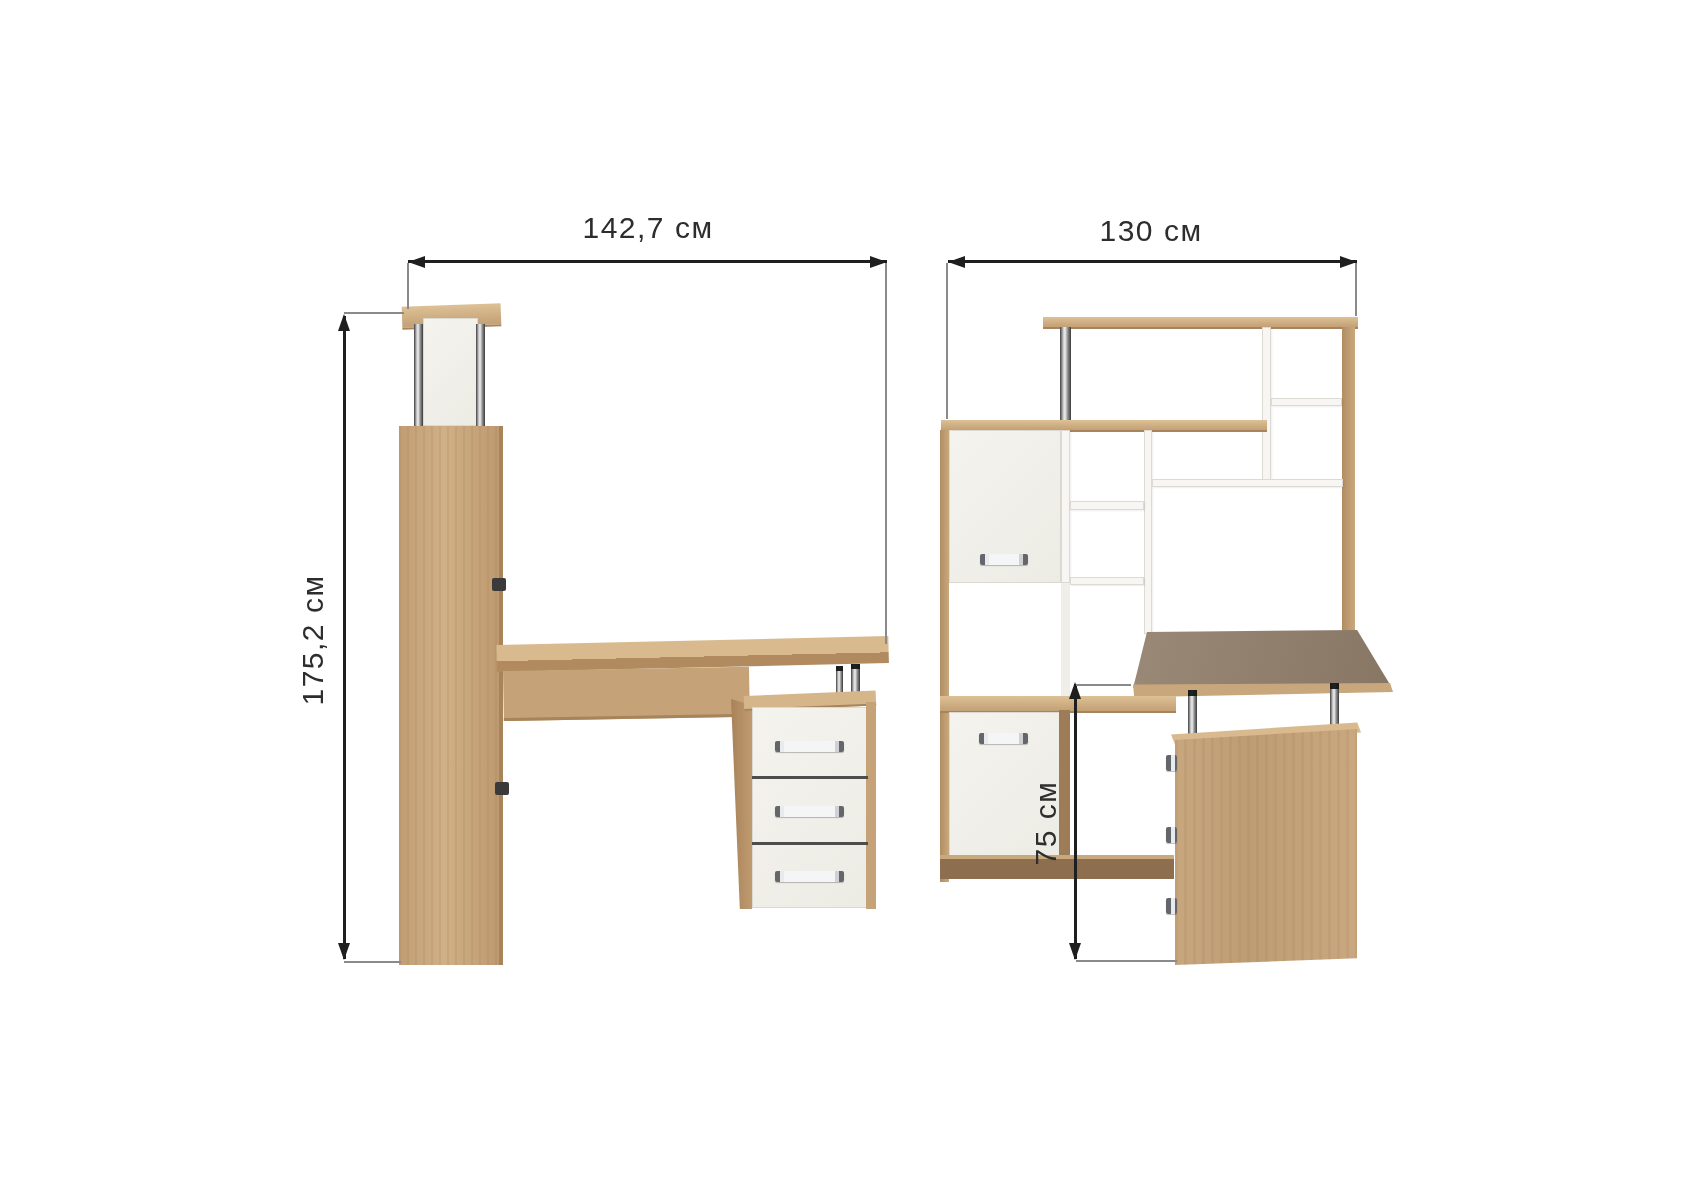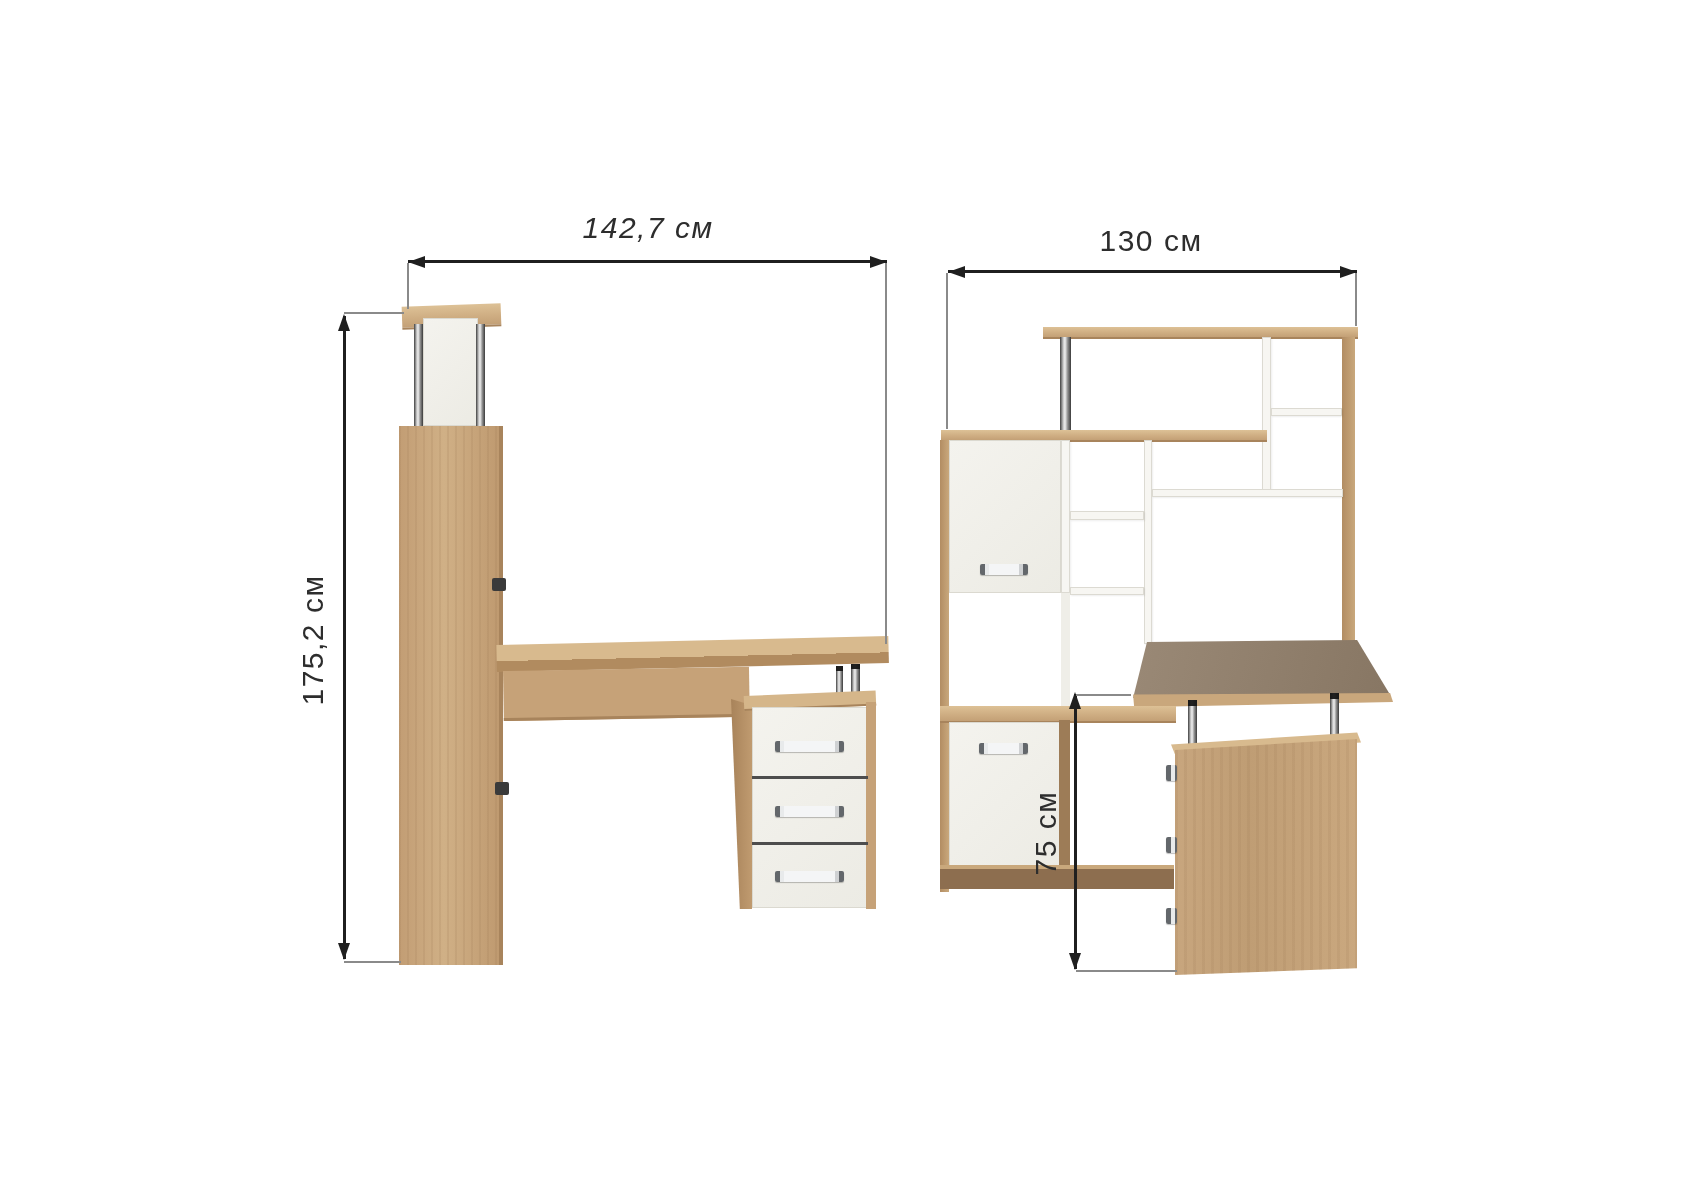--- a/index.html
+++ b/index.html
@@ -88,36 +88,36 @@
     <div class="p" style="left:744px;top:696px;width:132px;height:13px;transform:rotate(-2.4deg);transform-origin:left center;
                 background:#d5b68a;border-bottom:2px solid var(--wood_edge);"></div>
     <div class="p wpanel" style="left:752px;top:707px;width:116px;height:201px;"></div>
     <div class="p" style="left:866px;top:702px;width:10px;height:207px;background:var(--wood_mid);"></div>
     <div class="p gap" style="left:752px;top:776px;width:116px;height:3px;"></div>
     <div class="p gap" style="left:752px;top:842px;width:116px;height:3px;"></div>
     <div class="p handle" style="left:775px;top:741px;width:69px;height:11px;"></div>
     <div class="p handle" style="left:775px;top:806px;width:69px;height:11px;"></div>
     <div class="p handle" style="left:775px;top:871px;width:69px;height:11px;"></div>
 
-    <div class="p dim-label" style="left:648px;top:228px;font-style:italic;">142,7 см</div>
+    <div class="p dim-label" style="left:648px;top:228px;">142,7 см</div>
     <div class="p dline" style="left:408px;top:260px;width:479px;height:3px;"></div>
     <div class="p ah ah-left" style="left:408px;top:256px;"></div>
     <div class="p ah ah-right" style="left:870px;top:256px;"></div>
     <div class="p ext" style="left:407px;top:263px;width:2px;height:46px;"></div>
     <div class="p ext" style="left:885px;top:263px;width:2px;height:381px;"></div>
 
     <div class="p dim-label vert" style="left:313px;top:640px;">175,2 см</div>
     <div class="p dline" style="left:343px;top:316px;width:3px;height:643px;"></div>
     <div class="p ah ah-up" style="left:338px;top:314px;"></div>
     <div class="p ah ah-down" style="left:338px;top:943px;"></div>
     <div class="p ext" style="left:344px;top:312px;width:60px;height:2px;"></div>
     <div class="p ext" style="left:344px;top:961px;width:57px;height:2px;"></div>
   </div>
 
-  <div class="p" style="left:900px;top:10px;width:795px;height:953px;">
+  <div class="p" style="left:900px;top:0;width:795px;height:953px;">
 
     <div class="p wood-h" style="left:143px;top:317px;width:315px;height:10px;"></div>
     <div class="p chrome" style="left:160px;top:327px;width:11px;height:94px;"></div>
     <div class="p wslat" style="left:362px;top:327px;width:9px;height:157px;"></div>
     <div class="p wood-edge-strip" style="left:442px;top:327px;width:13px;height:306px;"></div>
     <div class="p wslat" style="left:371px;top:398px;width:71px;height:8px;"></div>
     <div class="p wood-h" style="left:41px;top:420px;width:326px;height:10px;"></div>
     <div class="p wood-edge-strip" style="left:40px;top:430px;width:9px;height:452px;"></div>
 
     <div class="p wpanel" style="left:49px;top:430px;width:112px;height:153px;"></div>

